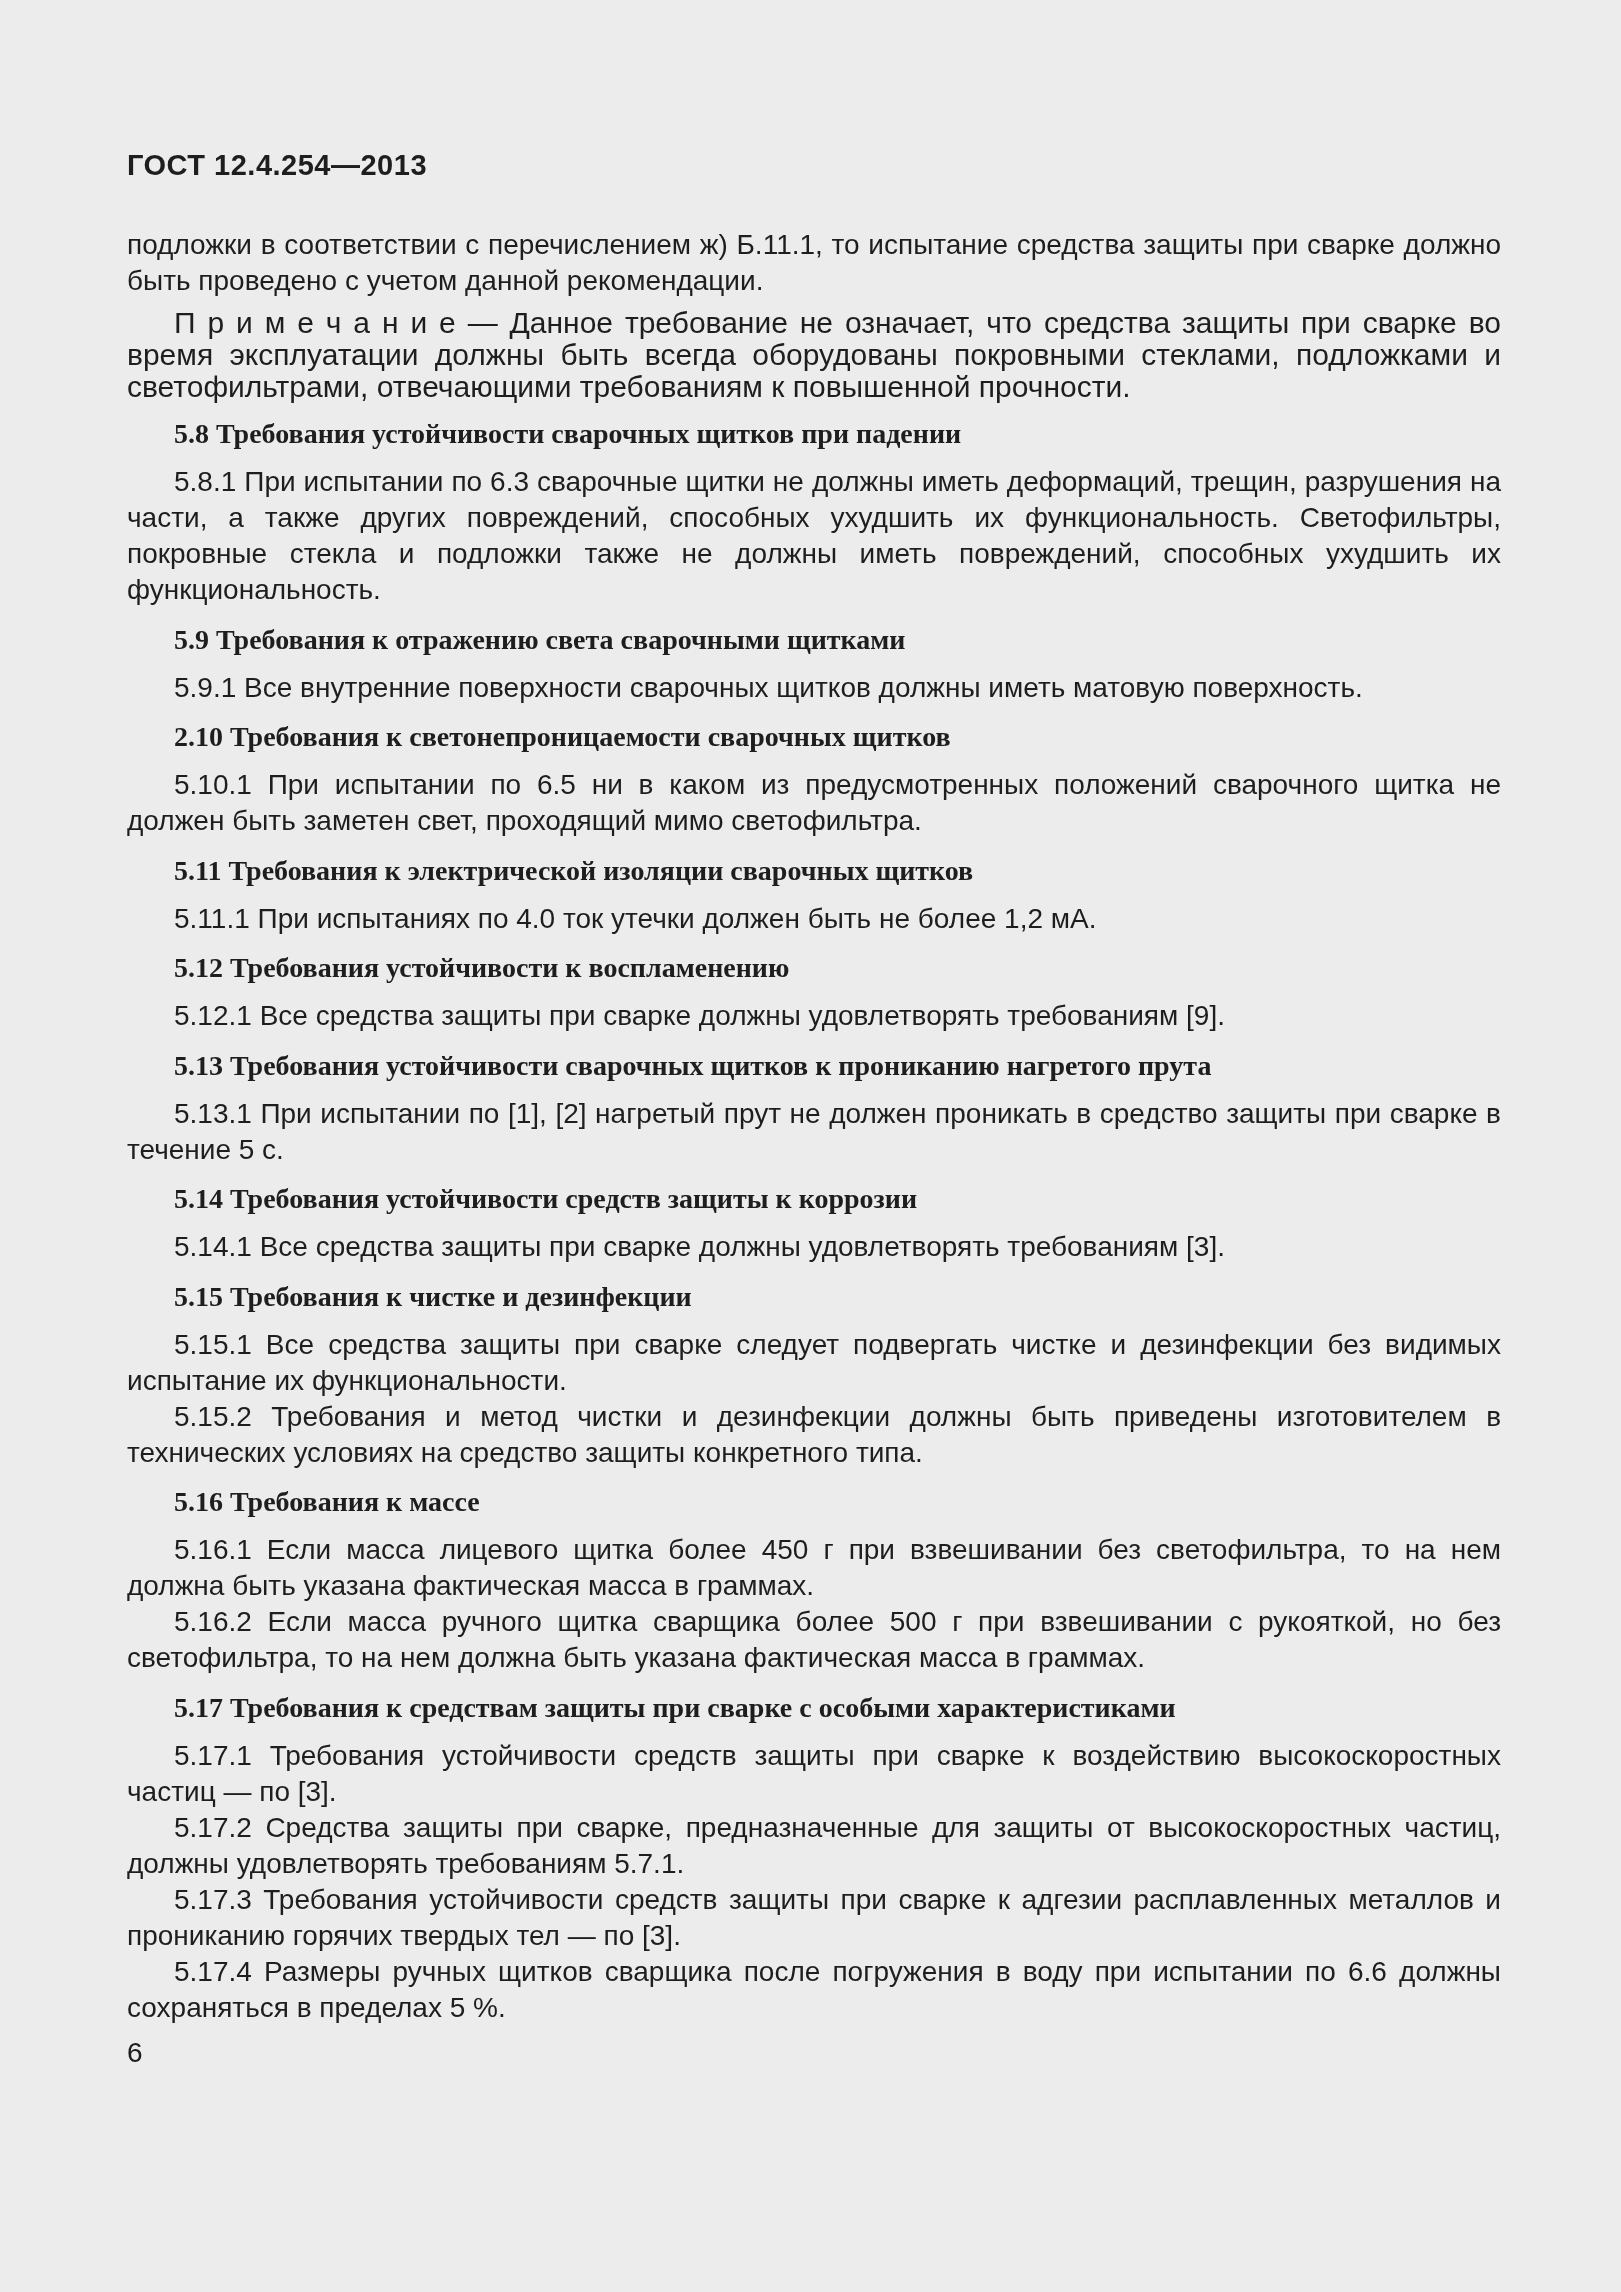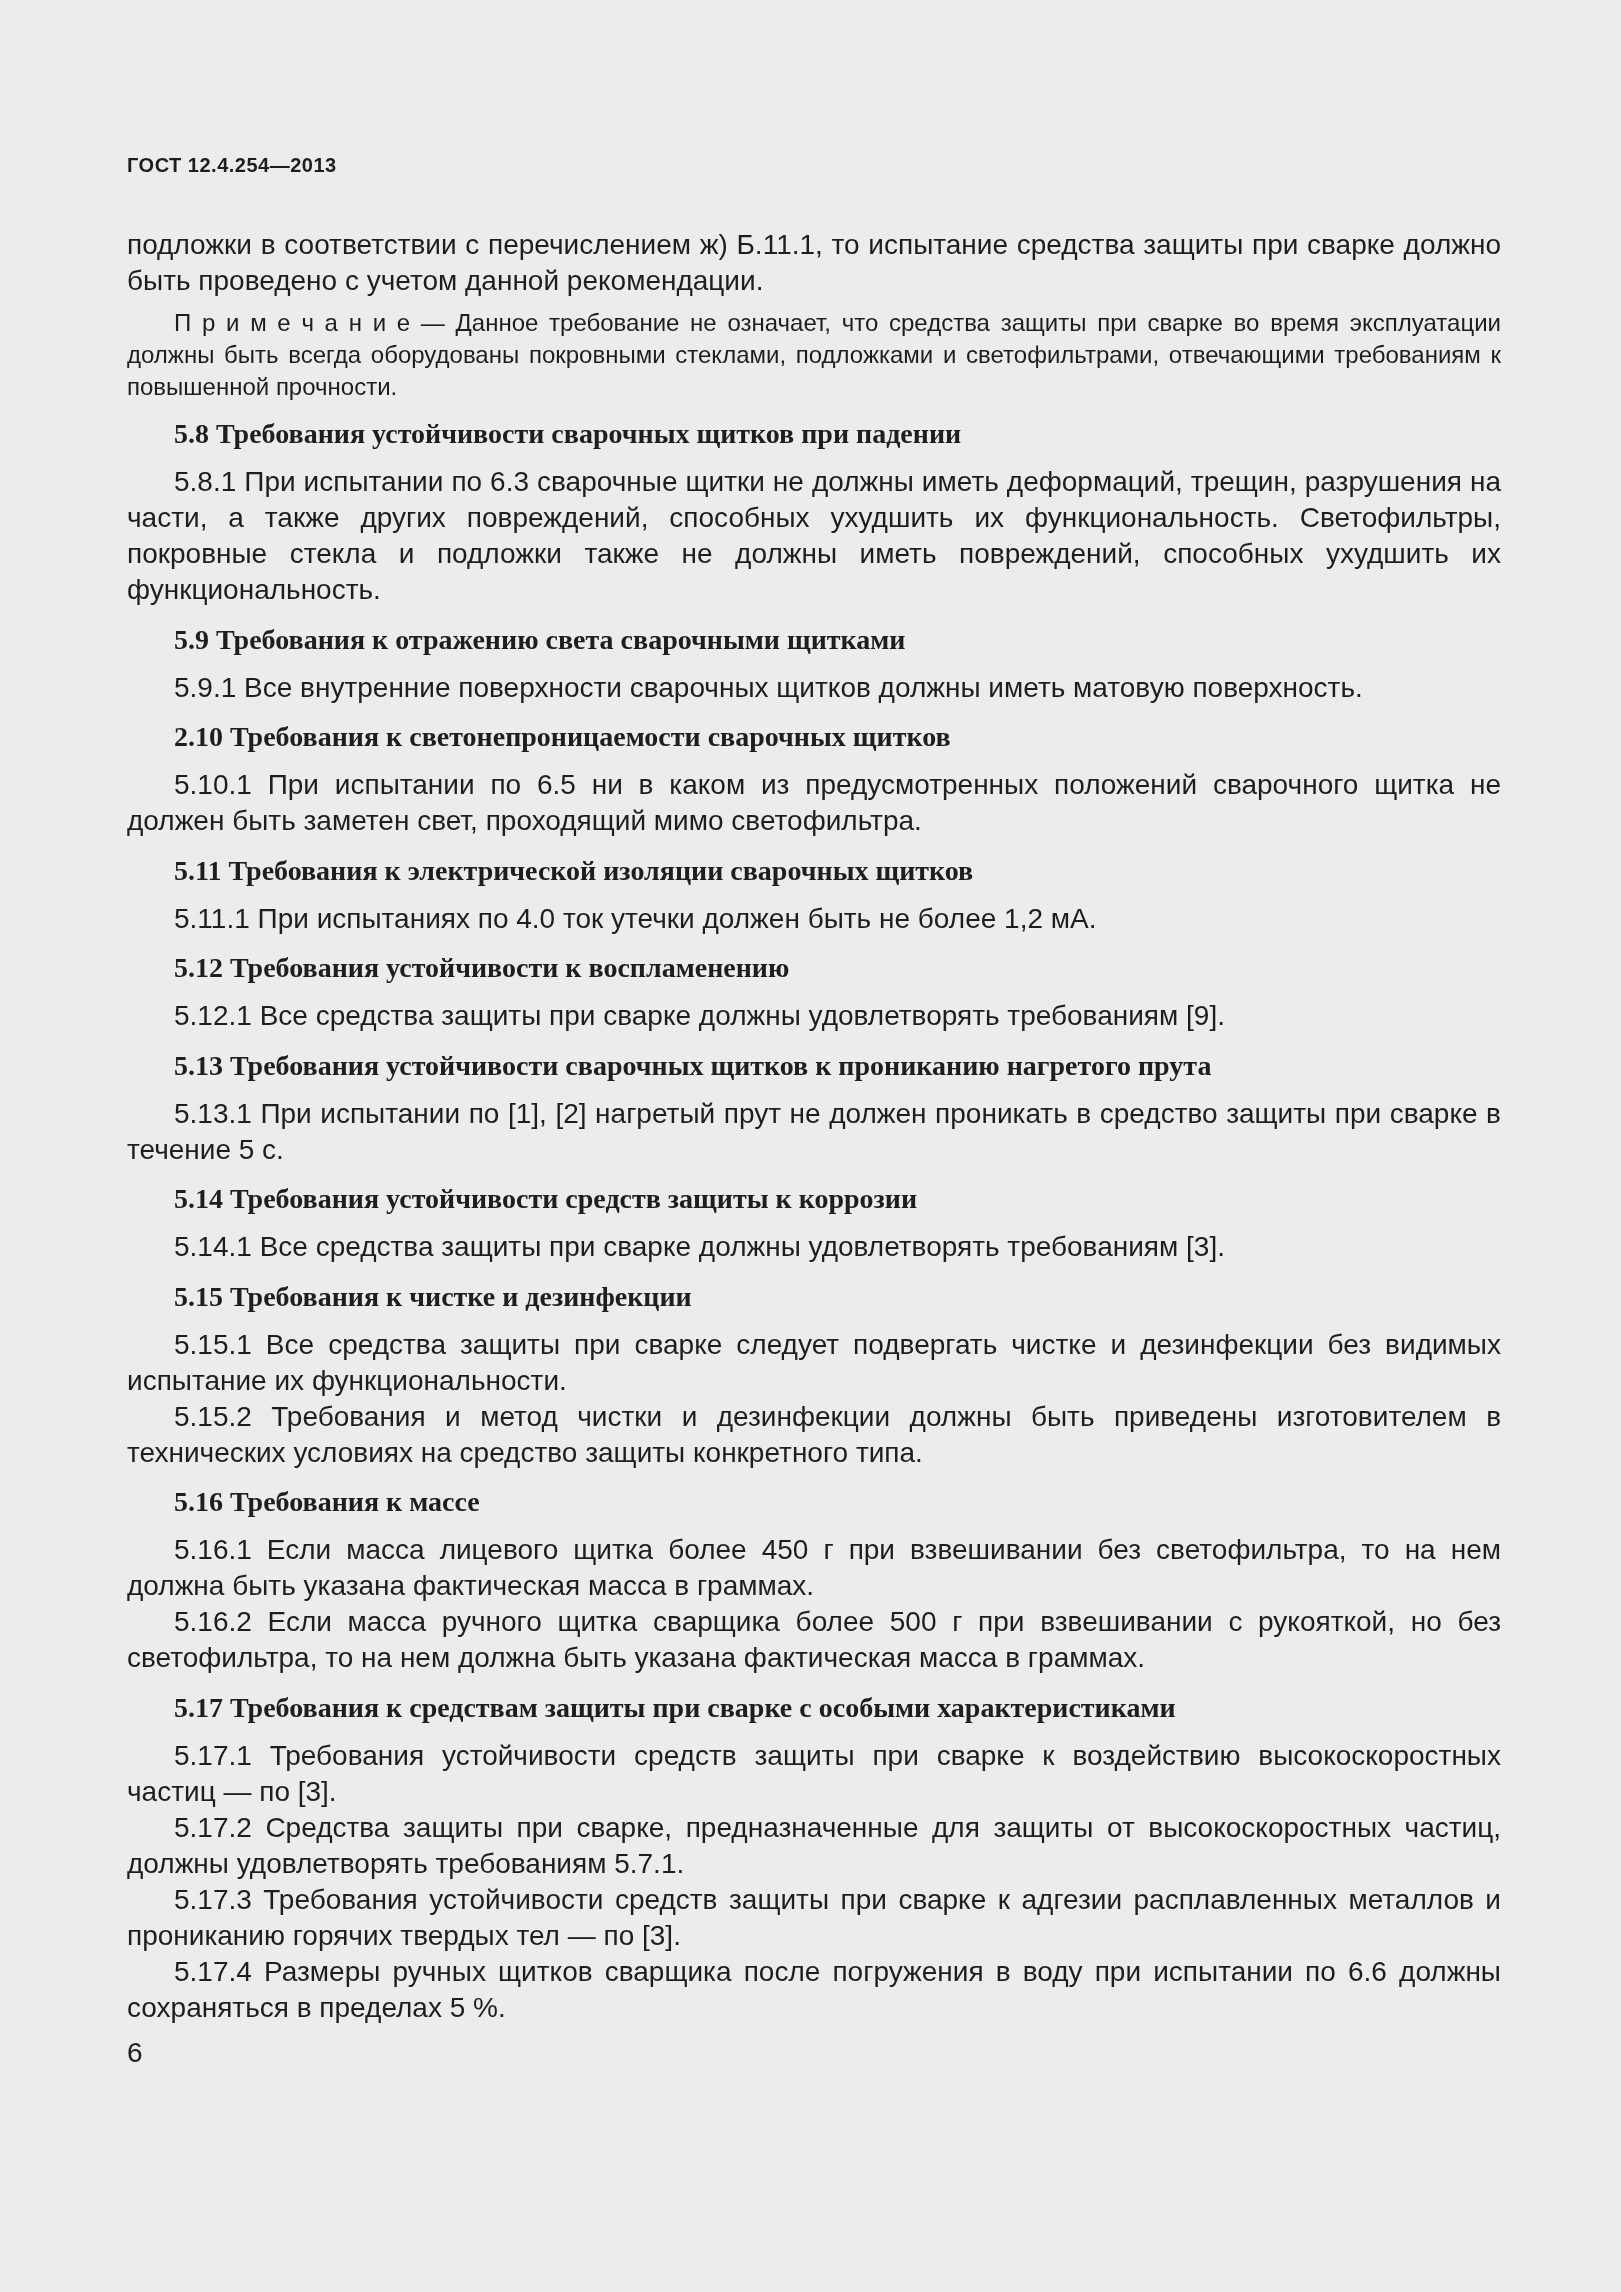--- a/index.html
+++ b/index.html
@@ -13,21 +13,21 @@
     height: 2293px;
     margin: 0 auto;
     background: #ececec;
     color: #1e1e1e;
     font-family: "Liberation Sans", sans-serif;
     box-sizing: border-box;
     padding: 147px 120px 0 127px;
     overflow: hidden;
   }
   .doc-header {
-    font-size: 20px;
+    font-size: 29px;
     line-height: 36px;
     font-weight: bold;
     letter-spacing: 0.5px;
     margin: 0 0 44px 0;
   }
   .doc-body p {
     margin: 0;
     font-size: 28px;
     line-height: 36px;
     text-align: justify;
@@ -36,21 +36,21 @@
     text-indent: 0;
     margin-top: 7px;
   }
   .doc-body p.paragraph,
   .doc-body p.paragraph-italic {
     text-indent: 47px;
   }
   .doc-body p.paragraph-italic {
   }
   .doc-body p.note {
-    font-size: 24px;
+    font-size: 30px;
     line-height: 32px;
     text-indent: 47px;
     margin: 7.8px 0 0 0;
   }
   .doc-body p.heading {
     font-weight: bold;
     text-indent: 47px;
     text-align: left;
     margin: 13.7px 0 11.8px 0;
     font-family: Liberation Serif, serif;

